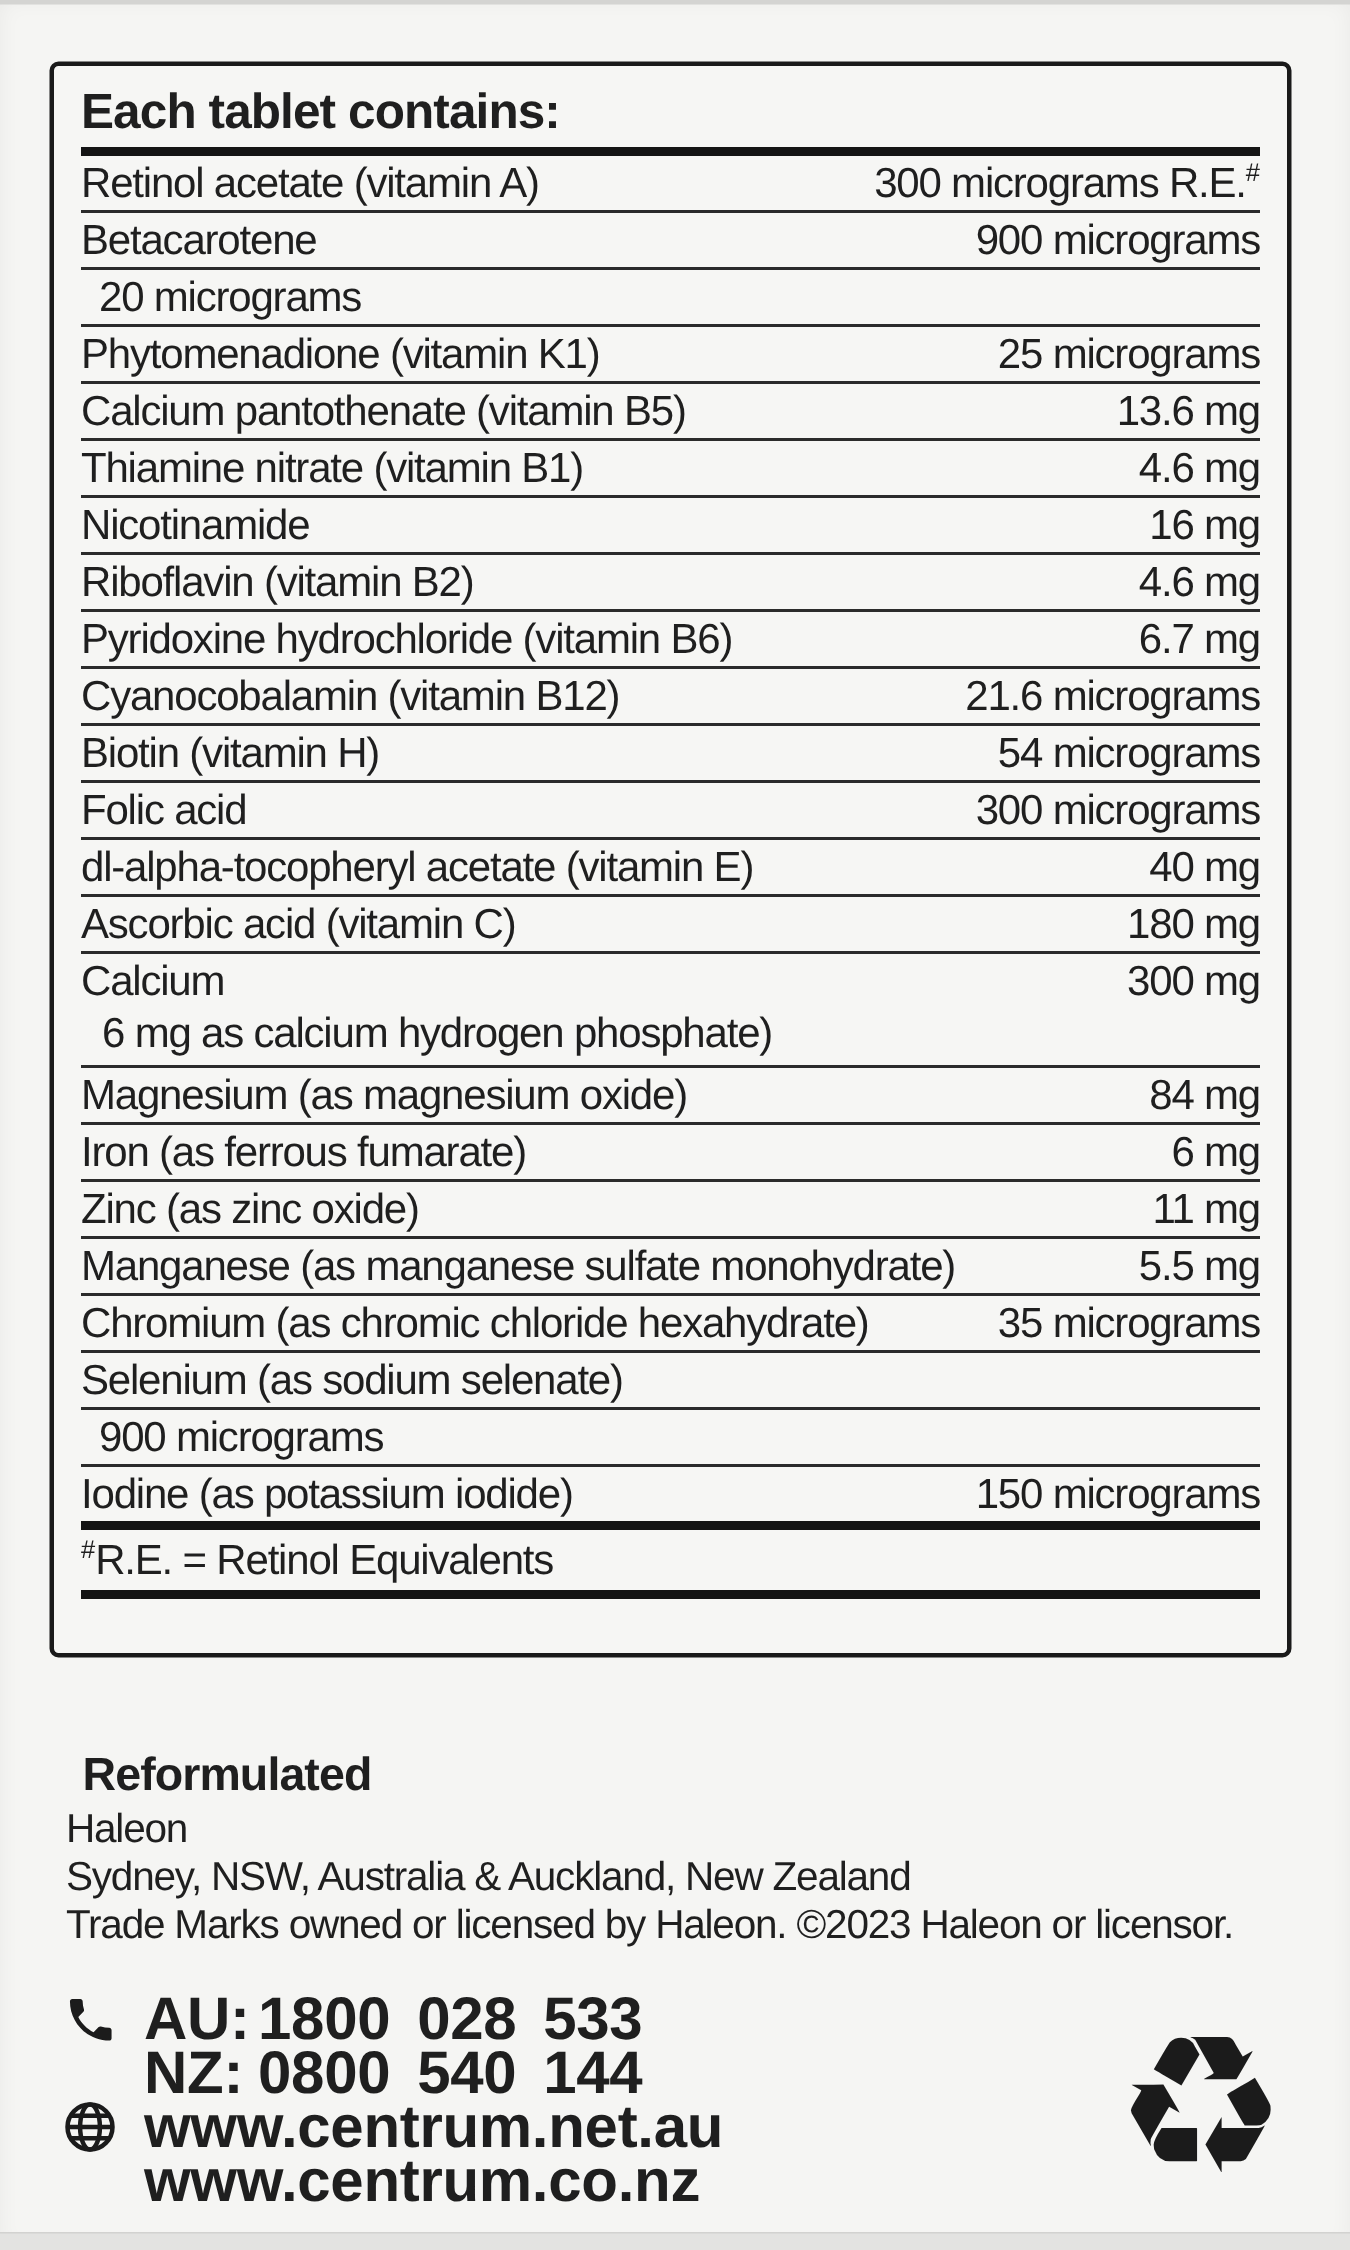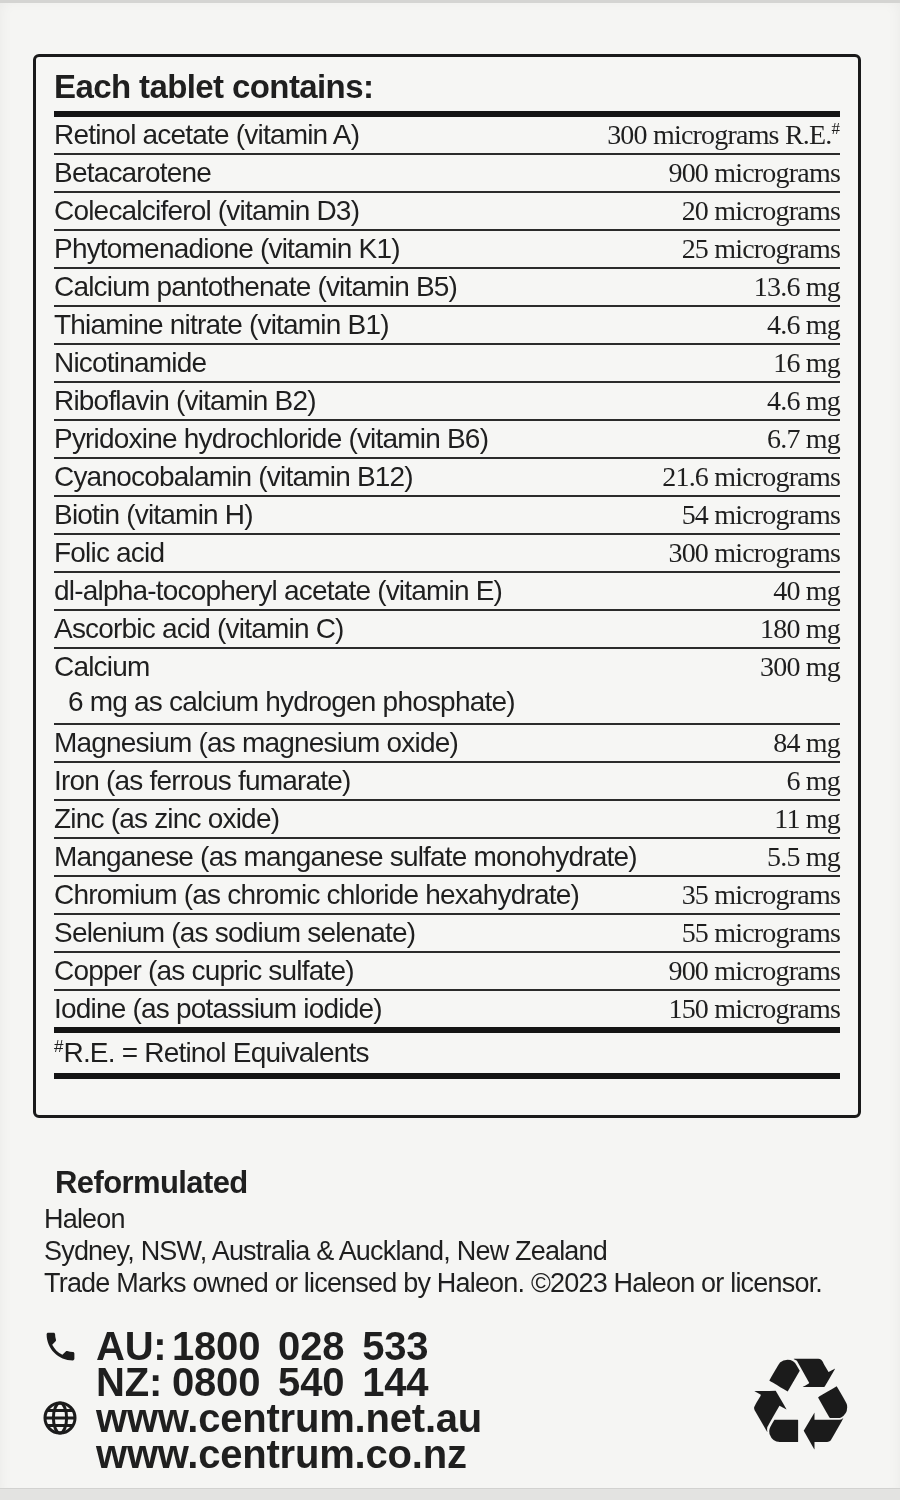--- a/index.html
+++ b/index.html
@@ -18,21 +18,21 @@
     background: #d4d4d2;
   }
   .page-bottom-edge {
     position: absolute; bottom: 0; left: 0; right: 0; height: 11px;
     background: #e3e3e1; border-top: 1px solid #d2d2d0;
   }
 
   
   .panel {
     position: absolute;
-    left: 33px; top: 54px;
+    left: 33px; top: 41px;
     width: 828px; height: 1064px;
     box-sizing: border-box;
     border: 3px solid #1a1a1a;
     border-radius: 6px;
     padding: 12px 18px 0 18px;
     background: #f6f6f4;
   }
   .panel-title {
     font-size: 33px;
     font-weight: bold;
@@ -48,21 +48,21 @@
     display: flex;
     justify-content: space-between;
     align-items: baseline;
     height: 36px;
     line-height: 36px;
     font-size: 28px;
     letter-spacing: -0.8px;
     white-space: nowrap;
   }
   .entry-name { overflow: hidden; }
-  .entry-amount { white-space: nowrap; padding-left: 12px; font-family: Liberation Serif, serif; }
+  .entry-amount { white-space: nowrap; padding-left: 12px; }
   .entry-amount sup, .footnote sup {
     font-size: 17px;
     vertical-align: super;
     letter-spacing: 0;
     line-height: 0;
   }
   .entry-note {
     height: 34px;
     line-height: 34px;
     font-size: 28px;
@@ -142,21 +142,20 @@
       </div>
     </div>
         <div class="entry">
       <div class="entry-main">
         <span class="entry-name">Betacarotene</span>
         <span class="entry-amount">900 micrograms</span>
       </div>
     </div>
         <div class="entry">
       <div class="entry-main">
-        <span class="entry-name">Colecalciferol (vitamin D3)</span>
         <span class="entry-amount">20 micrograms</span>
       </div>
     </div>
         <div class="entry">
       <div class="entry-main">
         <span class="entry-name">Phytomenadione (vitamin K1)</span>
         <span class="entry-amount">25 micrograms</span>
       </div>
     </div>
         <div class="entry">
@@ -252,26 +251,24 @@
     </div>
         <div class="entry">
       <div class="entry-main">
         <span class="entry-name">Chromium (as chromic chloride hexahydrate)</span>
         <span class="entry-amount">35 micrograms</span>
       </div>
     </div>
         <div class="entry">
       <div class="entry-main">
         <span class="entry-name">Selenium (as sodium selenate)</span>
-        <span class="entry-amount">55 micrograms</span>
-      </div>
-    </div>
-        <div class="entry">
-      <div class="entry-main">
-        <span class="entry-name">Copper (as cupric sulfate)</span>
+      </div>
+    </div>
+        <div class="entry">
+      <div class="entry-main">
         <span class="entry-amount">900 micrograms</span>
       </div>
     </div>
         <div class="entry">
       <div class="entry-main">
         <span class="entry-name">Iodine (as potassium iodide)</span>
         <span class="entry-amount">150 micrograms</span>
       </div>
     </div>
       </div>

